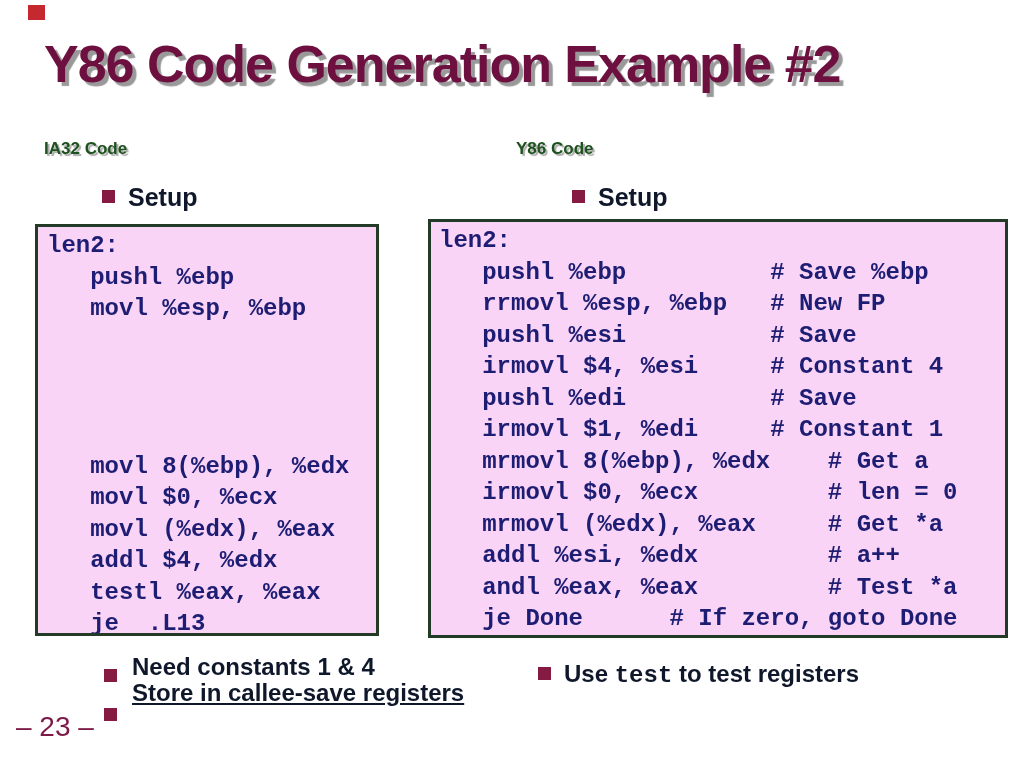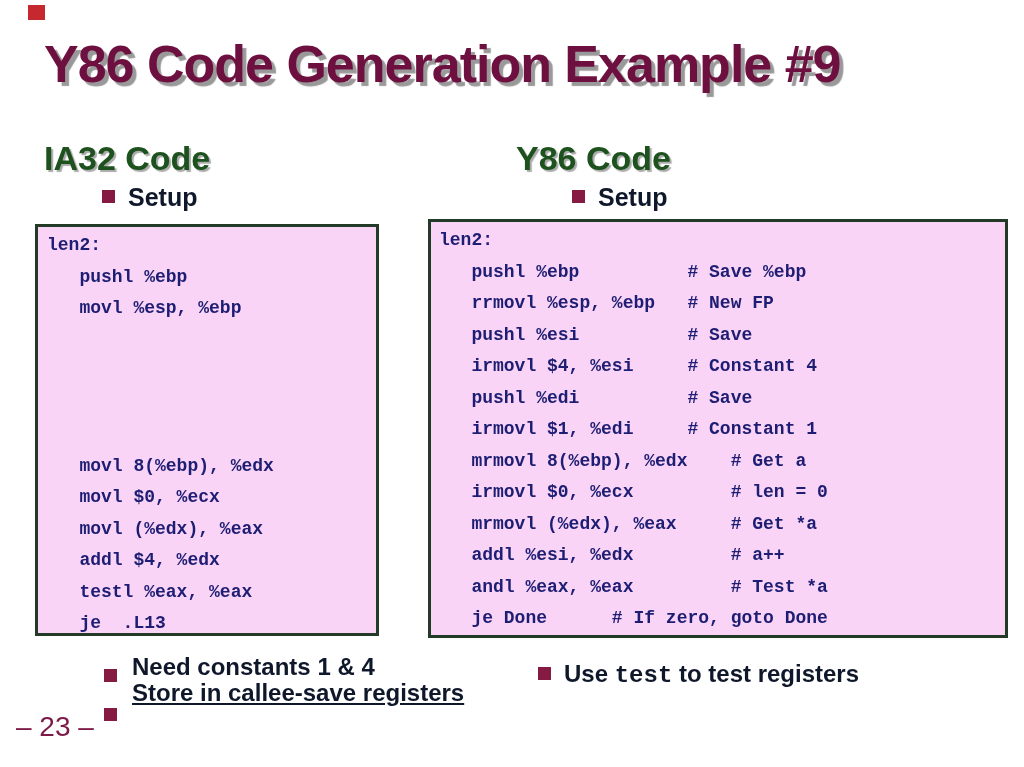--- a/index.html
+++ b/index.html
@@ -15,63 +15,63 @@
     background:#c62830;
   }
   .slide-title{
     position:absolute;left:44px;top:34px;margin:0;
     font-size:52px;font-weight:bold;letter-spacing:-1px;white-space:nowrap;
     color:#6d1040;
     text-shadow:4px 4px 1px #999999;
   }
   .col-header{
     position:absolute;top:139px;margin:0;
-    font-size:34px;font-weight:bold;white-space:nowrap;
+    font-size:17px;font-weight:bold;white-space:nowrap;
     color:#1d511d;
     text-shadow:2px 2px 1px #aaaaaa;
   }
   .col-header.left{left:44px;}
   .col-header.right{left:516px;text-align:right;}
   .bullet-row{position:absolute;white-space:nowrap;}
   .bullet-sq{
     position:absolute;width:13px;height:13px;background:#851a43;
   }
   .bullet-label{
     position:absolute;margin:0;
     font-size:24px;font-weight:bold;color:#0f172a;white-space:nowrap;
   }
   .codebox{
     position:absolute;margin:0;box-sizing:border-box;
     background:#fad4f6;
     border:3px solid #223a26;
     color:#1d1d73;
     font-family:"Liberation Mono","DejaVu Sans Mono",monospace;
     font-weight:bold;
-    font-size:18px;line-height:31.5px;
+    font-size:24px;line-height:31.5px;
     white-space:pre;overflow:hidden;
   }
   .codebox.left{left:35px;top:224px;width:344px;height:412px;padding:3px 0 0 9px;}
   .codebox.right{left:428px;top:219px;width:580px;height:419px;padding:3px 0 0 8px;}
   .note-mono{
     font-family:"Liberation Mono","DejaVu Sans Mono",monospace;
     font-weight:bold;font-size:24px;
   }
   .page-number{
     position:absolute;left:16px;top:711px;margin:0;
     font-size:28px;color:#7c1947;white-space:nowrap;
   }
 </style>
 </head>
 <body>
 
 <div class="slide">
 
   <div class="corner-marker"></div>
 
-  <h1 class="slide-title">Y86 Code Generation Example #9</h1>
+  <h1 class="slide-title">Y86 Code Generation Example #2</h1>
 
   <h2 class="col-header left">IA32 Code</h2>
   <h2 class="col-header right">Y86 Code</h2>
 
   <div class="bullet-row">
     <span class="bullet-sq" style="left:102px;top:190px;"></span>
     <span class="bullet-label" style="left:128px;top:183px;font-size:25px;">Setup</span>
   </div>
   <div class="bullet-row">
     <span class="bullet-sq" style="left:572px;top:190px;"></span>

